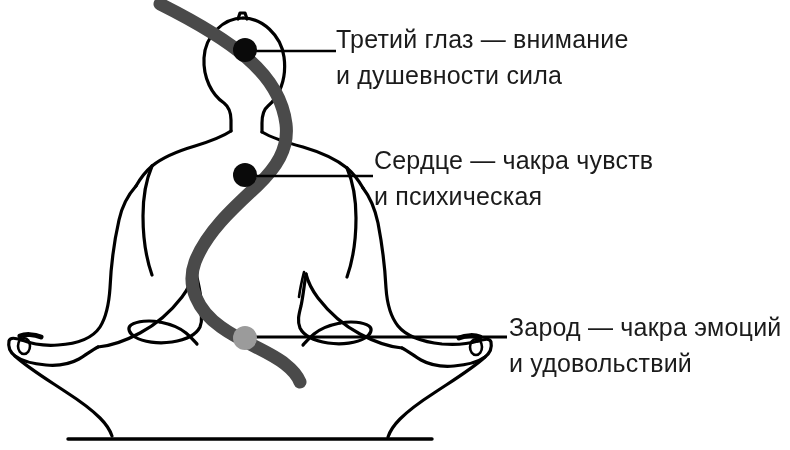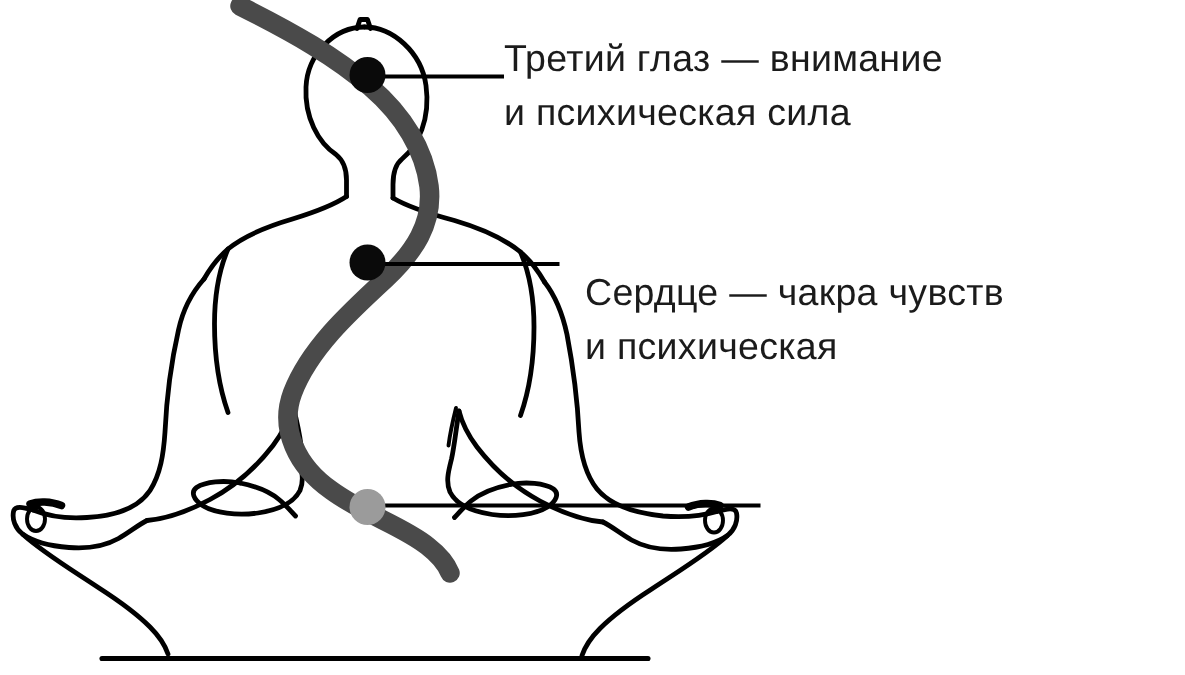--- a/index.html
+++ b/index.html
@@ -39,23 +39,22 @@
     font-weight: 400;
   }
   .label-line {
     display: block;
   }
   #label-third-eye {
     left: 336px;
     top: 21px;
   }
   #label-heart {
-    left: 390px;
+    left: 374px;
     top: 142px;
-    margin-top: 35px;
   }
   #label-sacral {
     left: 509px;
     top: 309px;
   }
 </style>
 </head>
 <body>
 
 <div id="diagram-root">
@@ -188,22 +187,26 @@
     <line x1="245" y1="176" x2="373" y2="176" stroke="#000000" stroke-width="2.6"></line>
     <line x1="245" y1="337" x2="507" y2="337" stroke="#000000" stroke-width="2.8"></line>
 
     <circle cx="245" cy="50" r="12" fill="#0a0a0a"></circle>
     <circle cx="245" cy="175" r="12" fill="#0a0a0a"></circle>
     <circle cx="245" cy="338" r="12" fill="#9b9b9b"></circle>
   </svg>
 
   <div class="label-block" id="label-third-eye">
     <span class="label-line">Третий глаз — внимание</span>
-    <span class="label-line">и психическая сила</span>
+    <span class="label-line">и душевности сила</span>
   </div>
 
   <div class="label-block" id="label-heart">
     <span class="label-line">Сердце — чакра чувств</span>
     <span class="label-line">и психическая</span>
   </div>
 
+  <div class="label-block" id="label-sacral">
+    <span class="label-line">Зарод — чакра эмоций</span>
+    <span class="label-line">и удовольствий</span>
+  </div>
 
 </div>
 
 </body></html>

